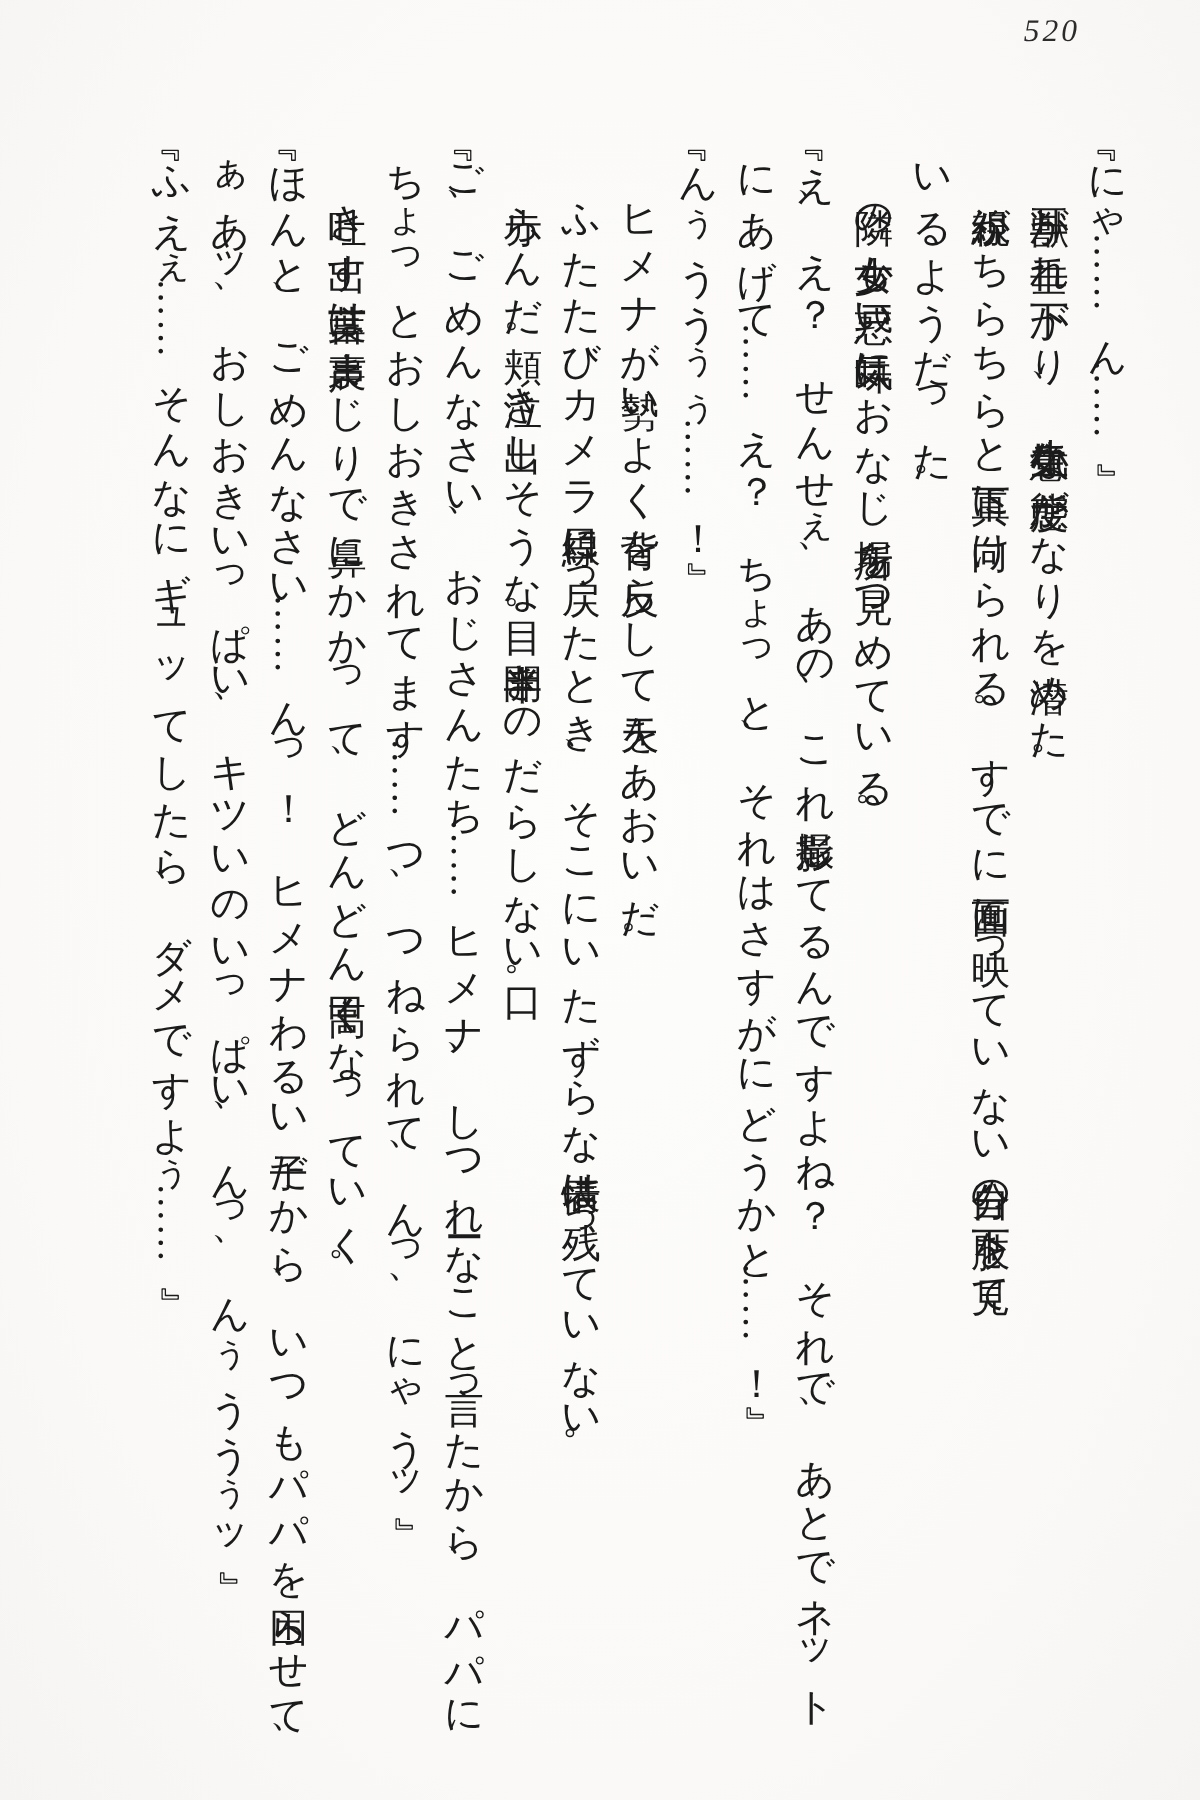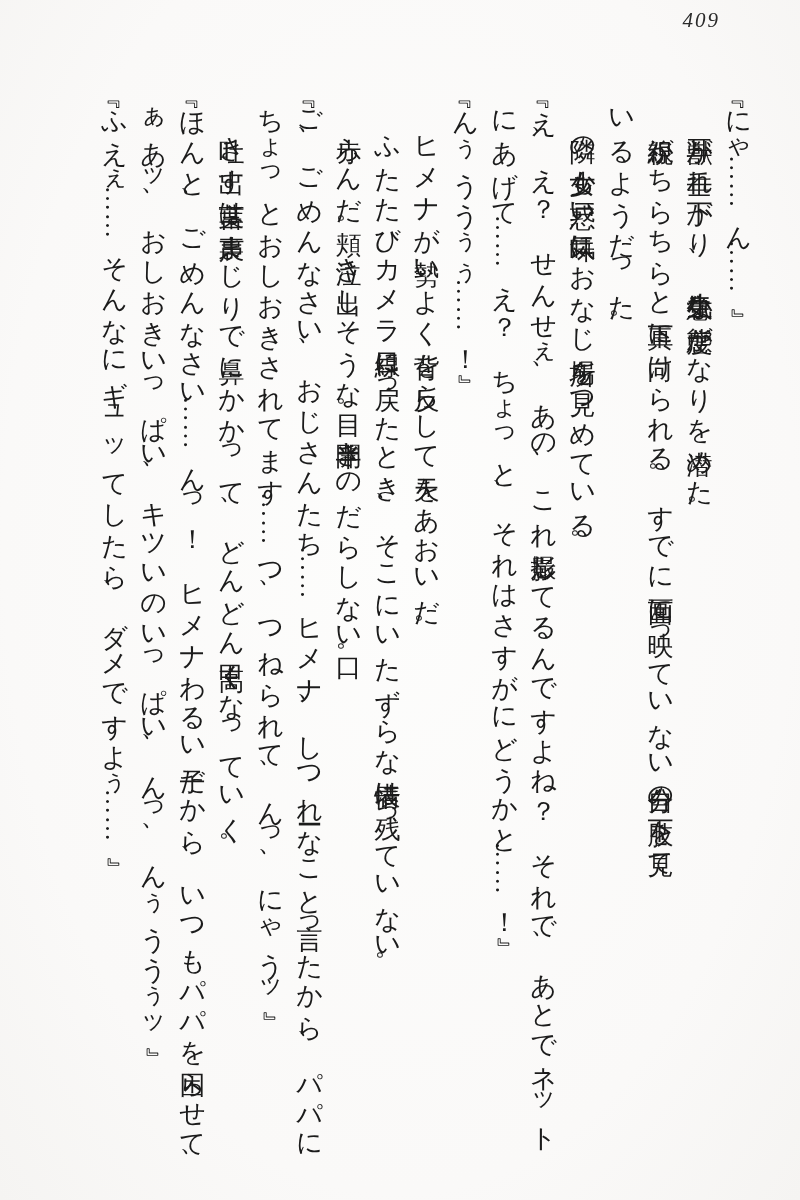--- a/index.html
+++ b/index.html
@@ -44,21 +44,21 @@
     height: 1020px;
   }
   .line.indent {
     text-indent: 1em;
   }
 </style>
 </head>
 <body>
 
 <div class="page">
-  <div class="page-number">409</div>
+  <div class="page-number">520</div>
   <div class="text-block">
     <p class="line">『にゃ……ん……』</p>
     <p class="line indent">獣耳が垂れ下がり、小生意気な態度がなりを潜めた。</p>
     <p class="line indent">視線がちらちらと真下に向けられる。すでに画面に映っていない自分の下肢を見て</p>
     <p class="line">いるようだった。</p>
     <p class="line indent">隣の少女も戸惑い気味におなじ場所を見つめている。</p>
     <p class="line">『え、え？　せんせぇ、あの、これ撮影してるんですよね？　それで、あとでネット</p>
     <p class="line">にあげて……え？　ちょっと、それはさすがにどうかと……！』</p>
     <p class="line">『んぅううぅぅ……！』</p>
     <p class="line indent">ヒメナが勢いよく背を反らして天をあおいだ。</p>

